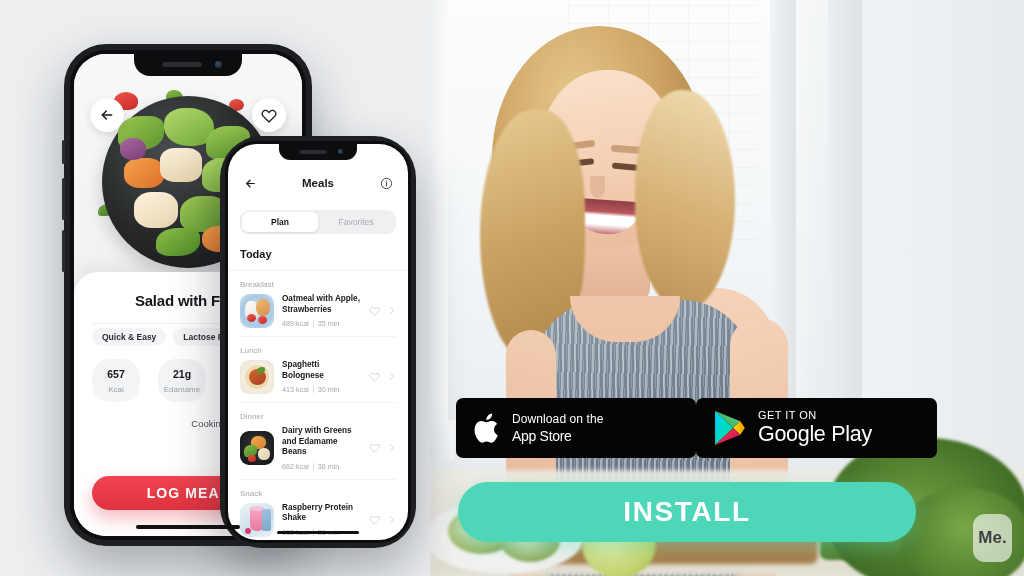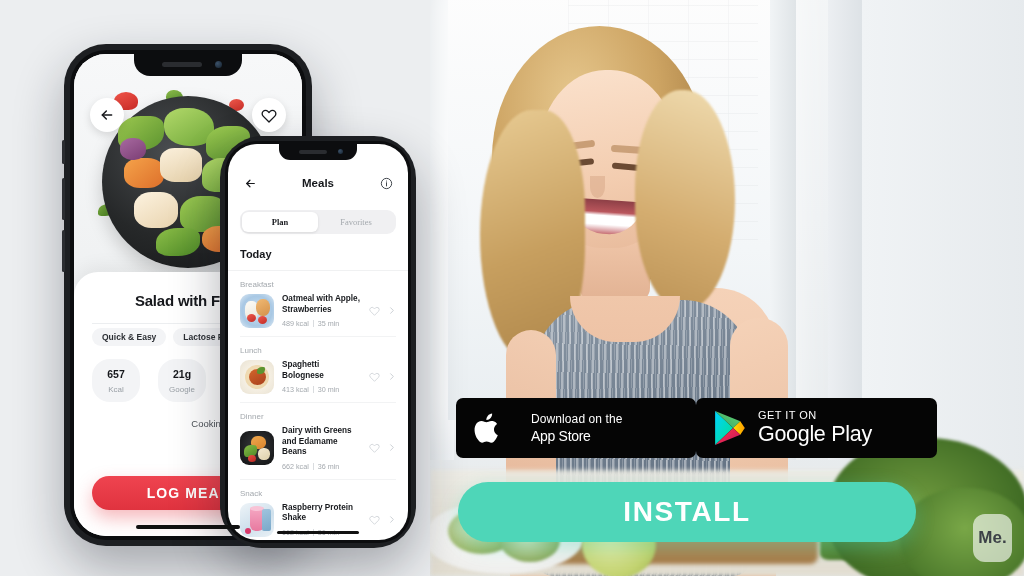--- a/index.html
+++ b/index.html
@@ -141,40 +141,40 @@
   #phoneFront .notch{width:78px;height:16px;border-radius:0 0 11px 11px;}
   #phoneFront .notch .spk{left:20px;top:6px;width:28px;height:3.5px;}
   #phoneFront .notch .cam{right:14px;top:5px;width:5px;height:5px;}
   #phoneFront .home-ind{width:82px;height:3.5px;bottom:6px;}
 
   .appbar{height:34px;display:flex;align-items:center;justify-content:space-between;padding:22px 14px 0;}
   .appbar .ttl{font-size:11.5px;font-weight:700;color:#16181c;flex:1;text-align:center;}
   .ic-btn{width:16px;height:16px;display:flex;align-items:center;justify-content:center;}
   .ic-btn svg{width:13px;height:13px;}
   .seg{margin:10px 12px 0;background:#f0f0f2;border-radius:9px;height:20px;display:flex;padding:2px;}
-  .seg div{flex:1;display:flex;align-items:center;justify-content:center;font-size:8.5px;border-radius:6px;font-family:Liberation Serif, serif;}
+  .seg div{flex:1;display:flex;align-items:center;justify-content:center;font-size:8.5px;border-radius:6px;}
   .seg .on{background:#fff;color:#17191d;font-weight:700;box-shadow:0 1px 3px rgba(0,0,0,.10);}
   .seg .off{color:#a4a9ae;font-weight:500;}
   .today{margin:14px 12px 0;font-size:11px;font-weight:700;color:#16181c;}
   .listsep{height:1px;background:#f0f1f2;margin:10px 0 0;}
   .grp{margin:9px 12px 0;font-size:8px;color:#a4a9ae;font-weight:500;}
   .meal{display:flex;align-items:center;margin:5px 12px 0;gap:8px;}
   .thumb{width:34px;height:34px;border-radius:9px;flex:none;overflow:hidden;position:relative;}
   .meal-mid{flex:1;min-width:0;}
   .meal-t{font-size:8.2px;font-weight:700;color:#16181c;line-height:1.28;}
   .meal-s{font-size:7.2px;color:#a4a9ae;margin-top:4px;display:flex;align-items:center;gap:4px;}
   .meal-s .bar{width:1px;height:7px;background:#d9dcdf;display:inline-block;}
   .meal-acts{display:flex;align-items:center;gap:8px;flex:none;}
   .hrt svg{width:11px;height:11px;}
   .chv svg{width:8px;height:11px;}
   .rowline{height:1px;background:#f2f3f4;margin:8px 12px 0;}
 
   
   .badge{position:absolute;background:#050505;border-radius:7px;display:flex;align-items:center;}
-  #appStore{left:456px;top:398px;width:224px;height:60px;padding-left:16px;gap:29px;}
+  #appStore{left:456px;top:398px;width:224px;height:60px;padding-left:16px;gap:10px;}
   #googlePlay{left:696px;top:398px;width:224px;height:60px;padding-left:17px;gap:12px;}
   .apple-logo{width:30px;height:35px;position:relative;flex:none;}
   .badge-txt{color:#fff;line-height:1;}
   .badge-sm{font-size:12px;font-weight:400;letter-spacing:.1px;}
   .badge-lg{font-size:14px;font-weight:400;letter-spacing:-.3px;margin-top:4px;}
   .gp-sm{font-size:11px;font-weight:400;letter-spacing:.45px;}
   .gp-lg{font-size:21.5px;font-weight:400;letter-spacing:-.3px;margin-top:3px;}
   .play-tri{width:33px;height:36px;flex:none;}
 
   #installBtn{position:absolute;left:458px;top:482px;width:458px;height:60px;border-radius:30px;
@@ -286,21 +286,21 @@
             <span class="tag">Dairy Free</span>
           </div>
 
           <div class="macrorow">
             <div class="macro">
               <div class="v">657</div>
               <div class="l">Kcal</div>
             </div>
             <div class="macro">
               <div class="v">21g</div>
-              <div class="l">Google</div>
+              <div class="l">Edamame</div>
             </div>
             <div class="macro">
               <div class="v">57g</div>
               <div class="l">Fat</div>
             </div>
           </div>
 
           <div class="cooktime">
             <span>Cooking time:</span>
             <span class="clock"></span>

